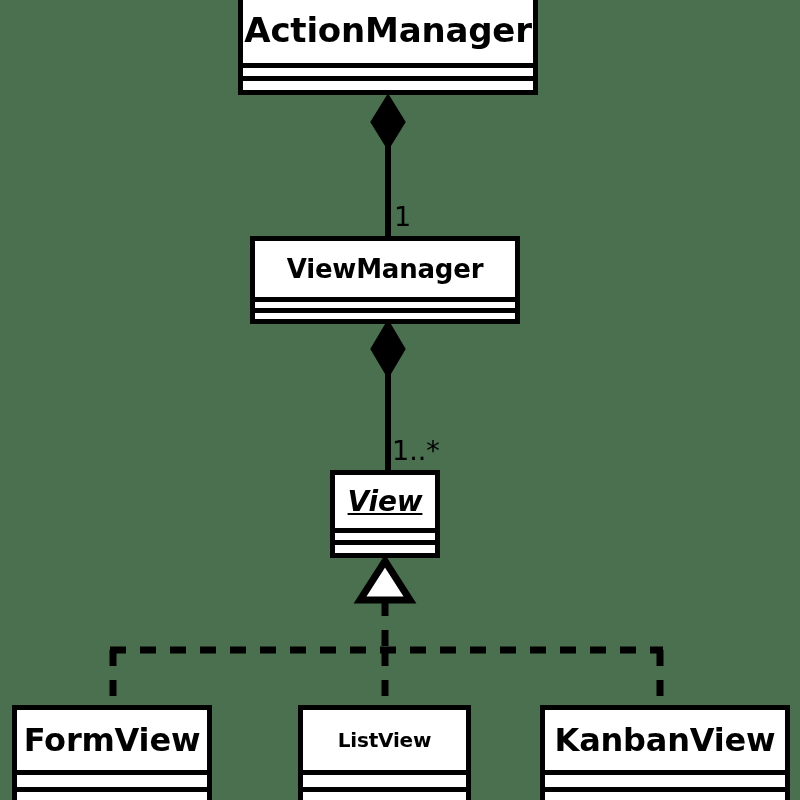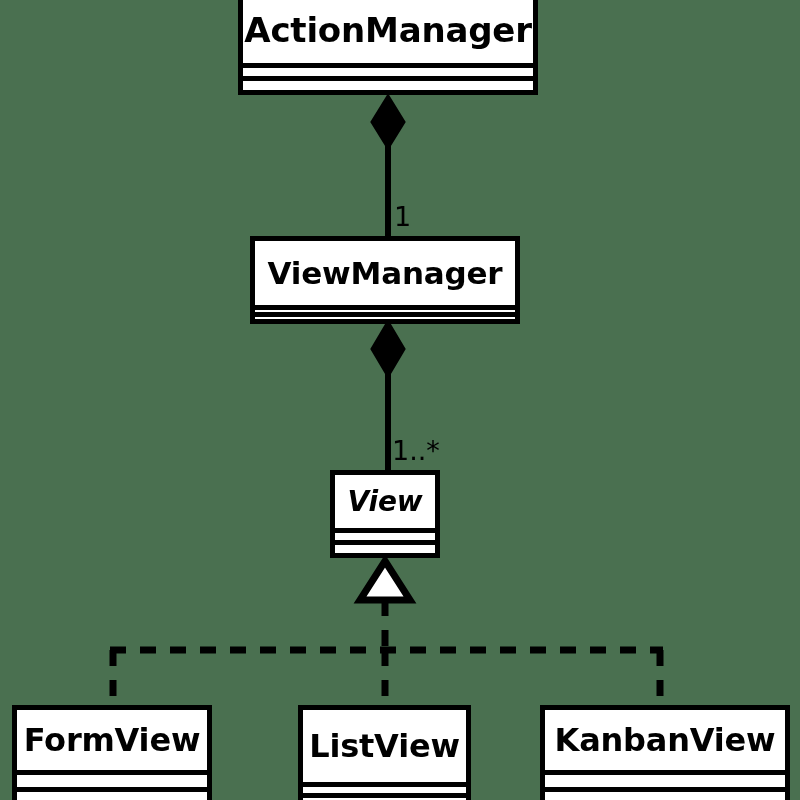--- a/index.html
+++ b/index.html
@@ -39,20 +39,21 @@
     align-items: center;
     justify-content: center;
     color: #000000;
     font-weight: bold;
     letter-spacing: -0.2px;
     white-space: nowrap;
     line-height: 1;
   }
   .node-abstract .node-title {
     font-style: italic;
+    text-decoration: underline;
   }
   .compartment {
     border-top: 5px solid #000000;
     background: #ffffff;
     box-sizing: border-box;
   }
   .mult {
     position: absolute;
     color: #000000;
     font-size: 27px;
@@ -88,39 +89,39 @@
     </g>
   </svg>
 
   <div class="node" style="left:238px; top:-8px; width:300px; height:103px;">
     <div class="node-title" style="height:66px; font-size:34px;">ActionManager</div>
     <div class="compartment" style="height:18px;"></div>
     <div class="compartment" style="height:19px;"></div>
   </div>
 
   <div class="node" style="left:250px; top:236px; width:270px; height:88px;">
-    <div class="node-title" style="height:64px; font-size:31px;">ViewManager</div>
+    <div class="node-title" style="height:56px; font-size:26px;">ViewManager</div>
     <div class="compartment" style="height:17px;"></div>
     <div class="compartment" style="height:18px;"></div>
   </div>
 
   <div class="node node-abstract" style="left:330px; top:470px; width:110px; height:88px;">
     <div class="node-title" style="height:53px; font-size:28px;">View</div>
     <div class="compartment" style="height:17px;"></div>
     <div class="compartment" style="height:18px;"></div>
   </div>
 
   <div class="node" style="left:12px; top:705px; width:200px; height:103px;">
     <div class="node-title" style="height:60px; font-size:32px;text-align:right;">FormView</div>
     <div class="compartment" style="height:19px;"></div>
     <div class="compartment" style="height:19px;"></div>
   </div>
 
   <div class="node" style="left:298px; top:705px; width:173px; height:103px;">
-    <div class="node-title" style="height:72px; font-size:32px;">ListView</div>
+    <div class="node-title" style="height:60px; font-size:20px;">ListView</div>
     <div class="compartment" style="height:19px;"></div>
     <div class="compartment" style="height:19px;"></div>
   </div>
 
   <div class="node" style="left:540px; top:705px; width:250px; height:103px;">
     <div class="node-title" style="height:60px; font-size:32px;">KanbanView</div>
     <div class="compartment" style="height:19px;"></div>
     <div class="compartment" style="height:19px;"></div>
   </div>
 

